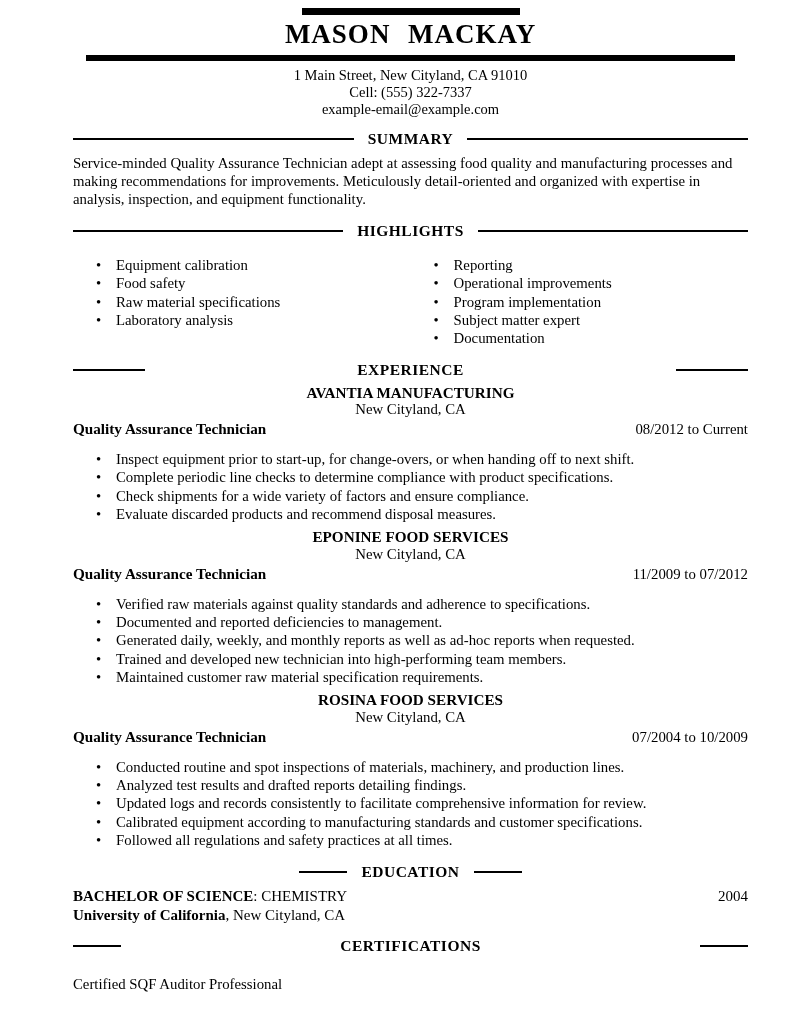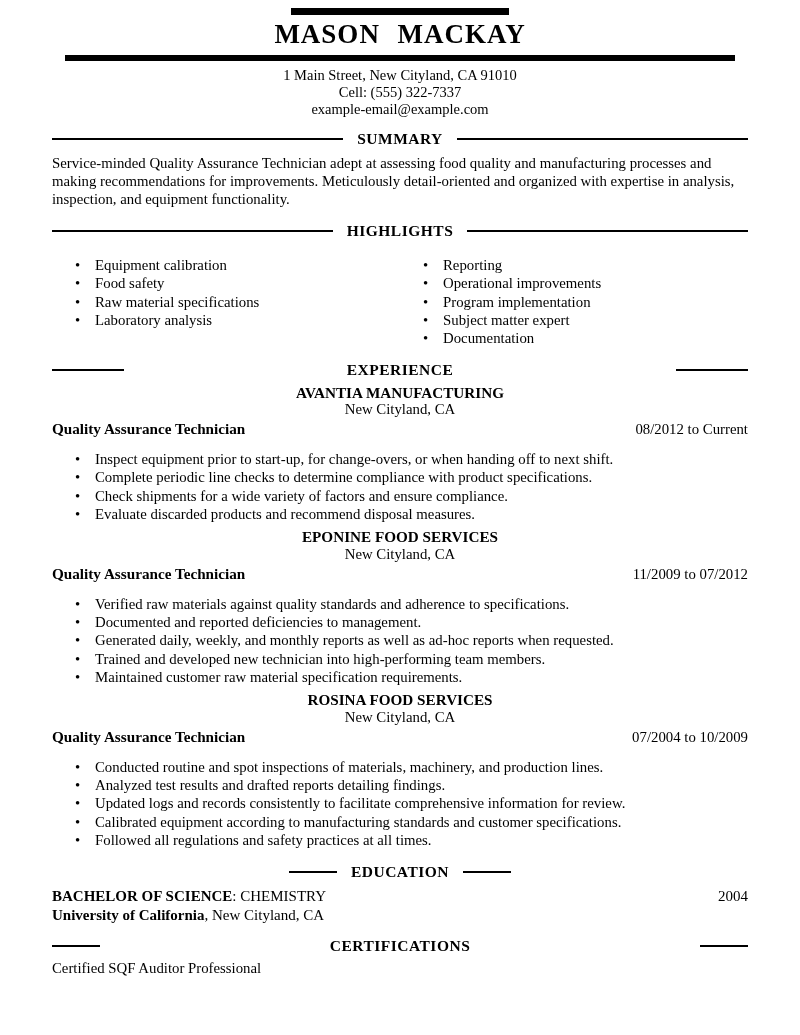--- a/index.html
+++ b/index.html
@@ -6,21 +6,21 @@
   html, body { background: #ffffff; }
   body {
     font-family: "Liberation Serif", "DejaVu Serif", serif;
     color: #000;
   }
   .page {
     width: 800px;
     height: 1035px;
     margin: 0 auto;
     background: #fff;
-    padding: 8px 52px 0 52px;
+    padding: 8px 52px 0 73px;
     overflow: hidden;
     position: relative;
   }
 
   
   .top-bar {
     width: 218px;
     height: 7px;
     background: #000;
     margin: 0 auto;
@@ -121,21 +121,21 @@
     align-items: baseline;
     margin-top: 6px;
     font-size: 15px;
     line-height: 1.25;
   }
   .edu-line2 { font-size: 15px; line-height: 1.25; }
   .bold { font-weight: bold; }
 
   .cert-item {
     font-size: 14.8px;
-    margin-top: 5px;
+    margin-top: 21px;
   }
 </style>
 </head>
 <body>
 
 <div class="page">
 
   <div class="top-bar"></div>
   <div class="name">MASON MACKAY</div>
   <div class="name-rule"></div>

